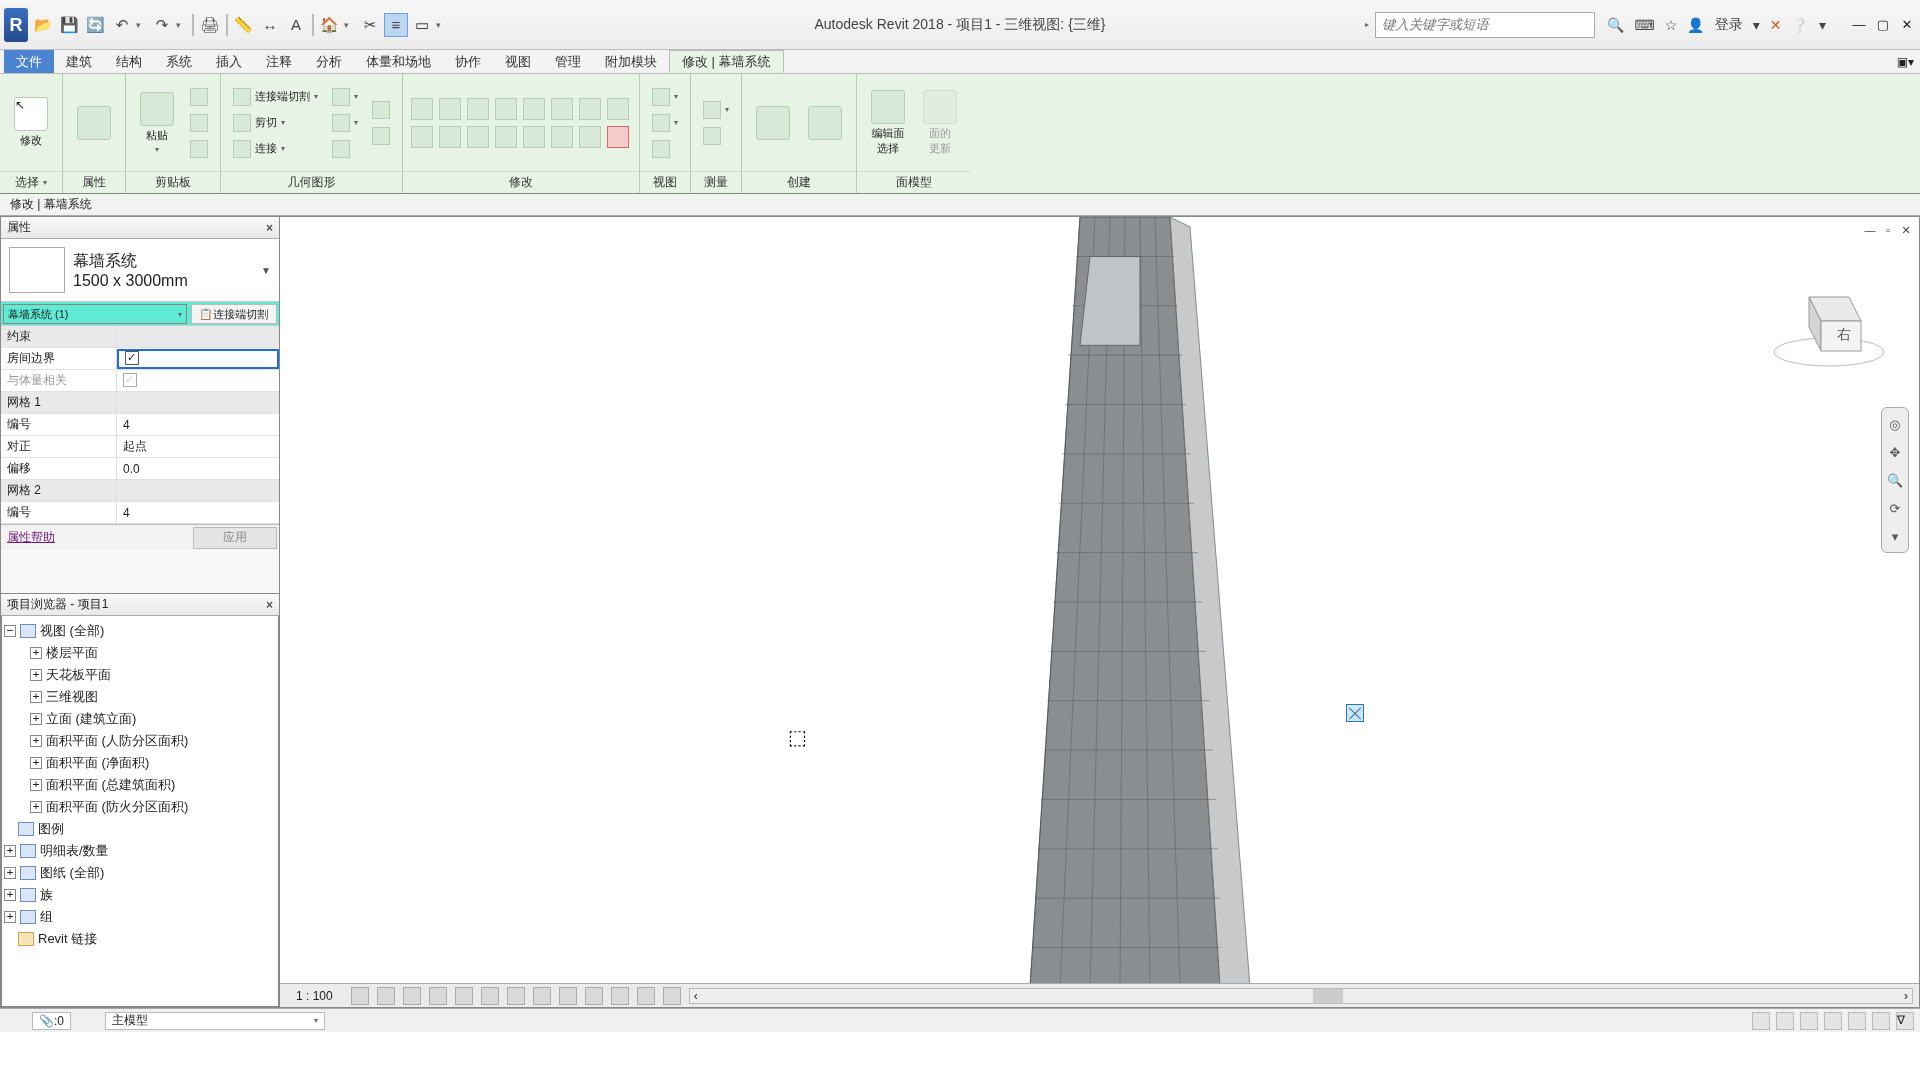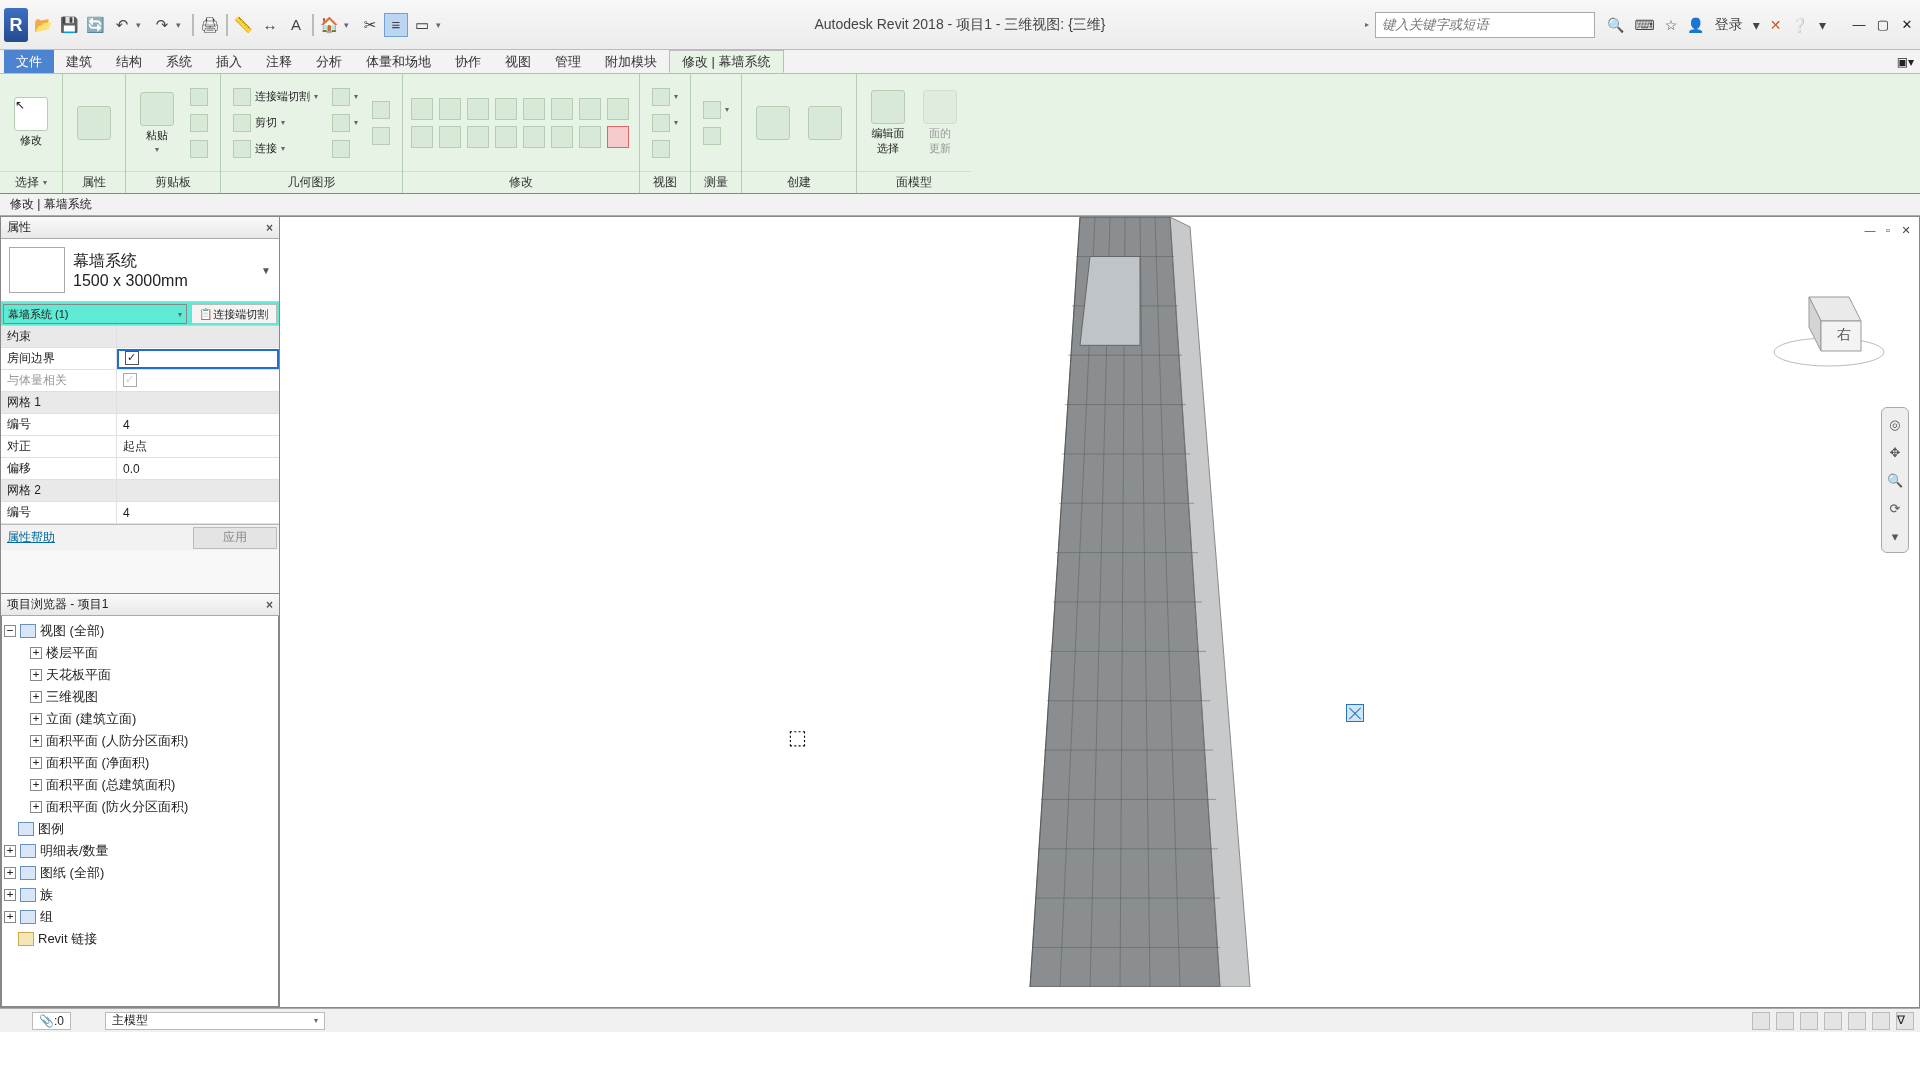--- a/index.html
+++ b/index.html
@@ -56,21 +56,21 @@
 .filter-row .et{width:86px;text-align:center;font-size:11px;border:1px solid #bbb;height:20px;display:flex;align-items:center;justify-content:center;margin:2px;background:#f4f4f4}
 .prop-body{background:#fff;overflow:hidden}
 .prow{display:flex;height:22px;border-bottom:1px solid #e0e0e0;align-items:center;font-size:12px}
 .prow.group{background:#e9e9e9;font-weight:normal}
 .prow .k{width:116px;padding:0 6px;border-right:1px solid #e0e0e0;height:100%;display:flex;align-items:center}
 .prow .v{flex:1;padding:0 6px}
 .prow .v.edit{border:2px solid #1f6fd0;height:20px}
 .prow .chk{width:14px;height:14px;border:1px solid #555;display:inline-block}
 .prow .chk.on::after{content:"✓";font-size:11px;position:relative;top:-2px;left:1px}
 .prop-foot{display:flex;height:26px;border-top:1px solid #bbb;align-items:center;background:#f2f2f2}
-.prop-foot a{color:#0369a1;text-decoration:underline;padding:0 6px;font-size:12px}
+.prop-foot a{color:#701a75;text-decoration:underline;padding:0 6px;font-size:12px}
 .prop-foot .apply{margin-left:auto;width:84px;height:22px;background:#e4e4e4;border:1px solid #bbb;color:#888;display:flex;align-items:center;justify-content:center;margin-right:2px}
 
 .browser{flex:1;border:1px solid #888;border-top:none;background:#fff;overflow:auto;font-size:13px}
 .tree{padding:4px 2px}
 .tnode{display:flex;align-items:center;height:22px;gap:4px}
 .tw{display:inline-block;width:12px;text-align:center;font-family:monospace;border:1px solid #888;height:12px;line-height:10px;font-size:11px}
 .tic{width:16px;height:14px;background:#d9e6f7;border:1px solid #6d8fc0}
 .tnode .lbl{white-space:nowrap}
 
 .viewport{flex:1;position:relative;background:#fff;border:1px solid #888;border-left:none}
@@ -537,20 +537,41 @@
             <line x1="18" y1="640" x2="198" y2="640"></line>
             <line x1="15" y1="690" x2="200" y2="690"></line>
             <line x1="12" y1="740" x2="200" y2="740"></line>
         </g>
         <polygon points="70,40 120,40 120,130 60,130" fill="#bfc4c9" stroke="#666"></polygon>
       </svg>
     </div>
     <div class="sel-mark"></div>
     <div class="cursor">⬚</div>
 
+    <div class="vcb">
+      <span class="sc">1 : 100</span>
+      <div class="ic"></div>
+      <div class="ic"></div>
+      <div class="ic"></div>
+      <div class="ic"></div>
+      <div class="ic"></div>
+      <div class="ic"></div>
+      <div class="ic"></div>
+      <div class="ic"></div>
+      <div class="ic"></div>
+      <div class="ic"></div>
+      <div class="ic"></div>
+      <div class="ic"></div>
+      <div class="ic"></div>
+      <div class="hscroll">
+          <span style="padding:0 4px">‹</span>
+          <div class="thumb"></div>
+          <span style="margin-left:auto;padding:0 4px">›</span>
+        </div>
+    </div>
   </div>
 </div>
 
 <div class="statusbar">
   <div class="ic" style="width:18px;height:18px"></div>
   <div class="fld">📎 <span>:0</span></div>
   <div class="ic" style="width:18px;height:18px"></div>
   <div class="fld" style="width:220px">
       <span>主模型</span>
       <span class="dd-ar" style="margin-left:auto">▾</span>

